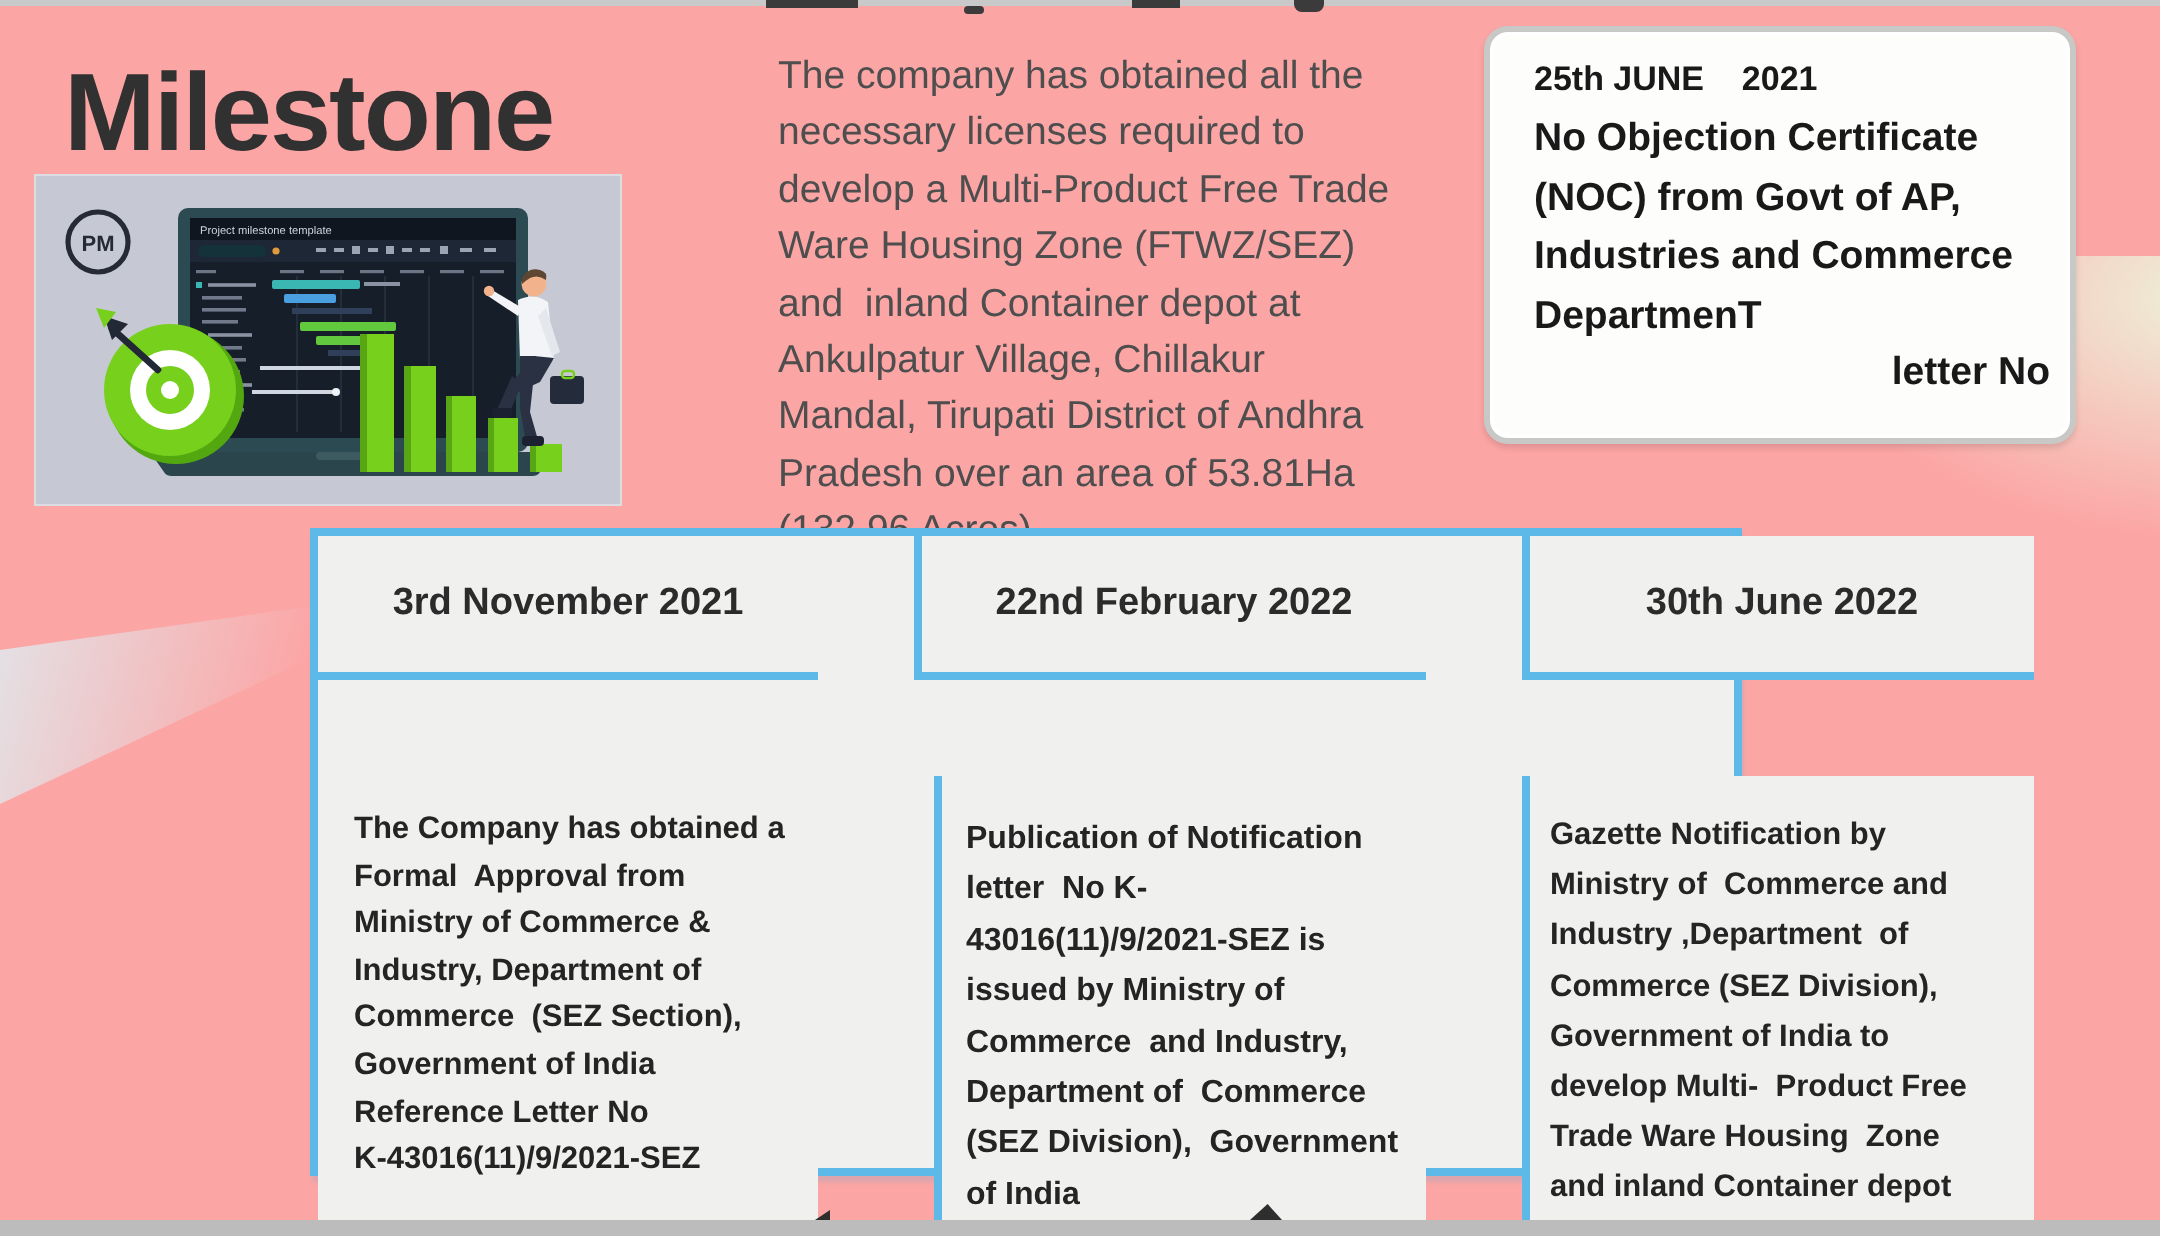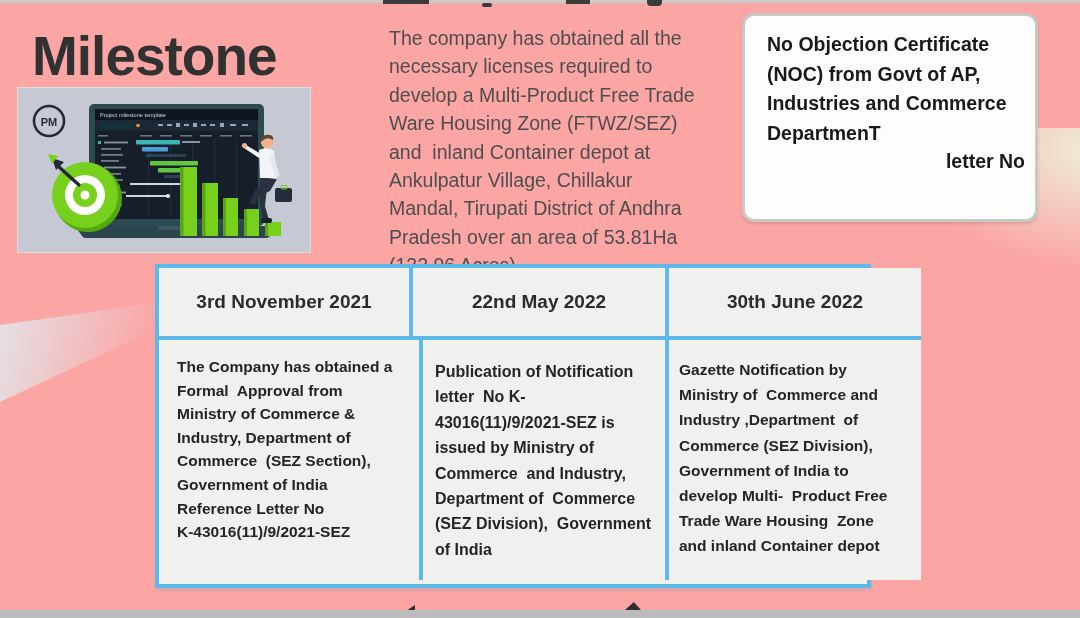--- a/index.html
+++ b/index.html
@@ -59,20 +59,21 @@
   .noc-date  { font-size:17px; font-weight:bold; white-space:pre-wrap; margin-bottom:5px; }
   .noc-body  { font-size:19.5px; font-weight:bold; line-height:29.5px; white-space:pre-wrap; }
   .noc-letter-label { font-size:19.5px; font-weight:bold; line-height:27px;text-align:right; }
   .noc-letter-no    { font-size:15.5px; font-weight:bold; }
 
   .mtable {
     position:absolute; left:155px; top:264px; width:716px; height:324px;
     border:4px solid #5cb9e8; background:#f0f0ef;
     display:grid; grid-template-columns:250px 256px 256px; grid-template-rows:72px 240px;
     box-shadow:1px 3px 2px rgba(120,170,200,.25);
+    gap:48px;
   }
   .mcell { background:#f0f0ef; }
   .bl { border-left:4px solid #5cb9e8; }
   .bb { border-bottom:4px solid #5cb9e8; }
   .hcell {
     display:flex; align-items:center; justify-content:center;
     font-size:19px; font-weight:bold; color:#2b2b2b;
   }
   .dcell { font-weight:bold; color:#242424; white-space:pre-wrap; }
   .dcell.c1 { font-size:15.5px; line-height:23.6px; padding:15px 6px 0 18px; }
@@ -236,30 +237,31 @@
 necessary licenses required to
 develop a Multi-Product Free Trade
 Ware Housing Zone (FTWZ/SEZ)
 and  inland Container depot at
 Ankulpatur Village, Chillakur
 Mandal, Tirupati District of Andhra
 Pradesh over an area of 53.81Ha
 (132.96 Acres).</div>
 
   <div class="noc-card">
+    <div class="noc-date">25th JUNE    2021</div>
     <div class="noc-body">No Objection Certificate
 (NOC) from Govt of AP,
 Industries and Commerce
 DepartmenT</div>
     <div class="noc-letter-label">letter No</div>
   </div>
 
   <div class="mtable">
     <div class="mcell hcell bb">3rd November 2021</div>
-    <div class="mcell hcell bb bl">22nd May 2022</div>
+    <div class="mcell hcell bb bl">22nd February 2022</div>
     <div class="mcell hcell bb bl">30th June 2022</div>
 
     <div class="mcell dcell c1">The Company has obtained a
 Formal  Approval from
 Ministry of Commerce &amp;
 Industry, Department of
 Commerce  (SEZ Section),
 Government of India
 Reference Letter No
 K-43016(11)/9/2021-SEZ</div>

